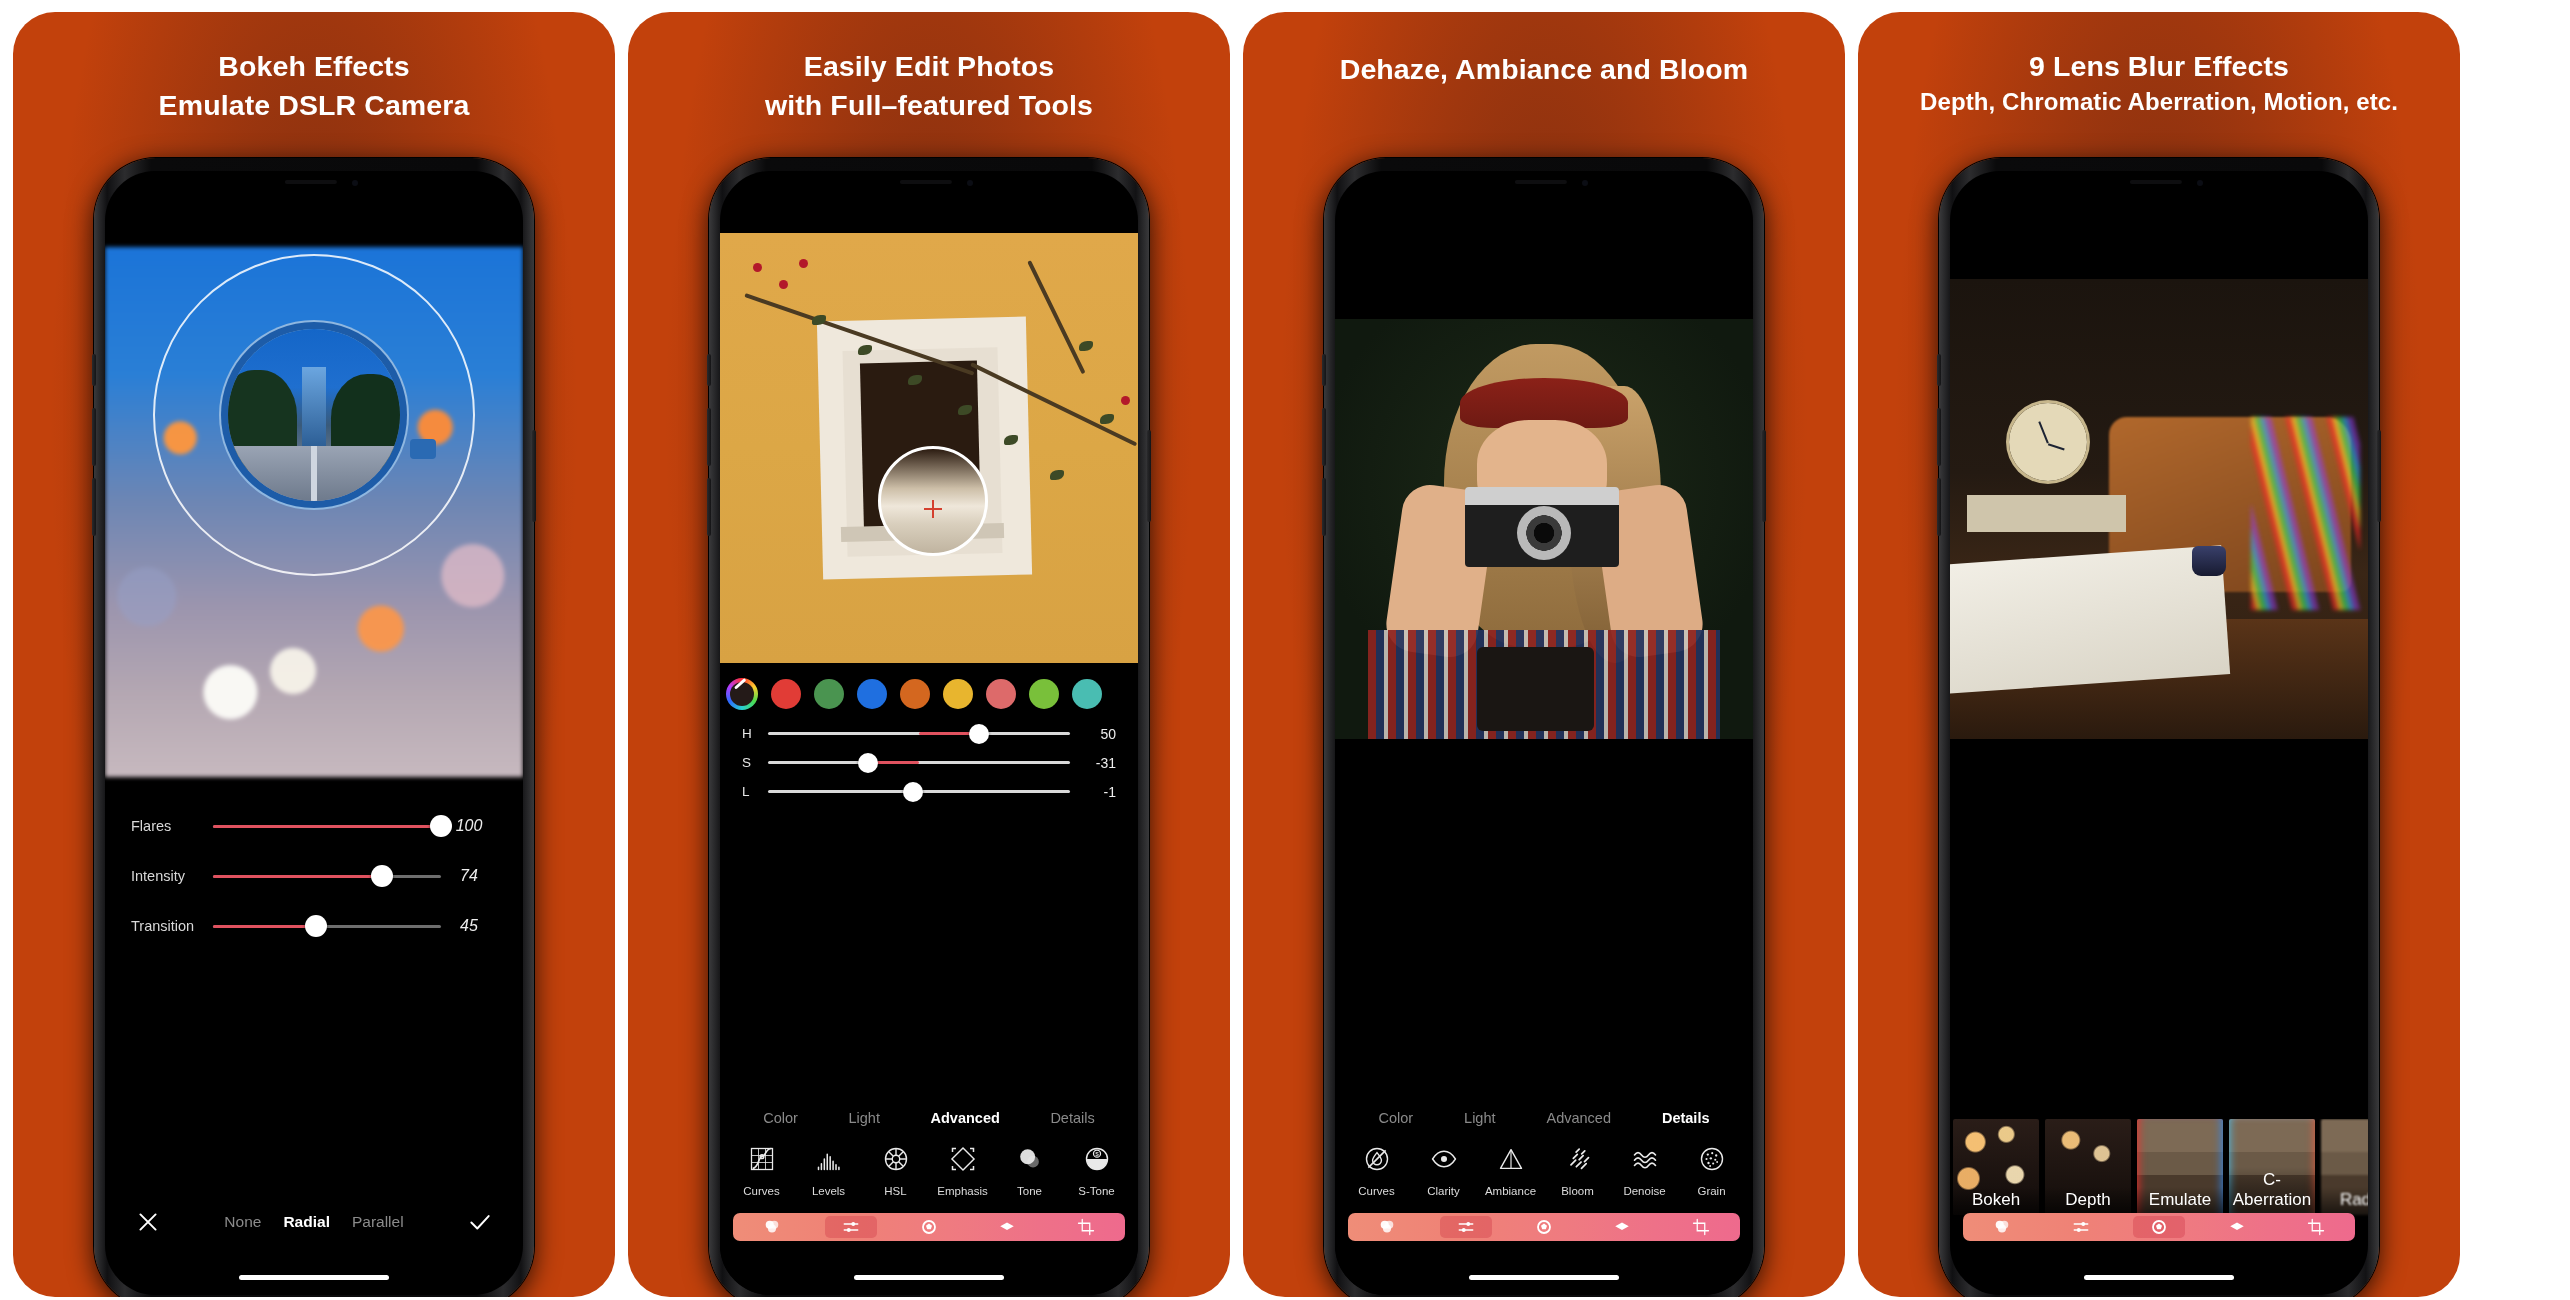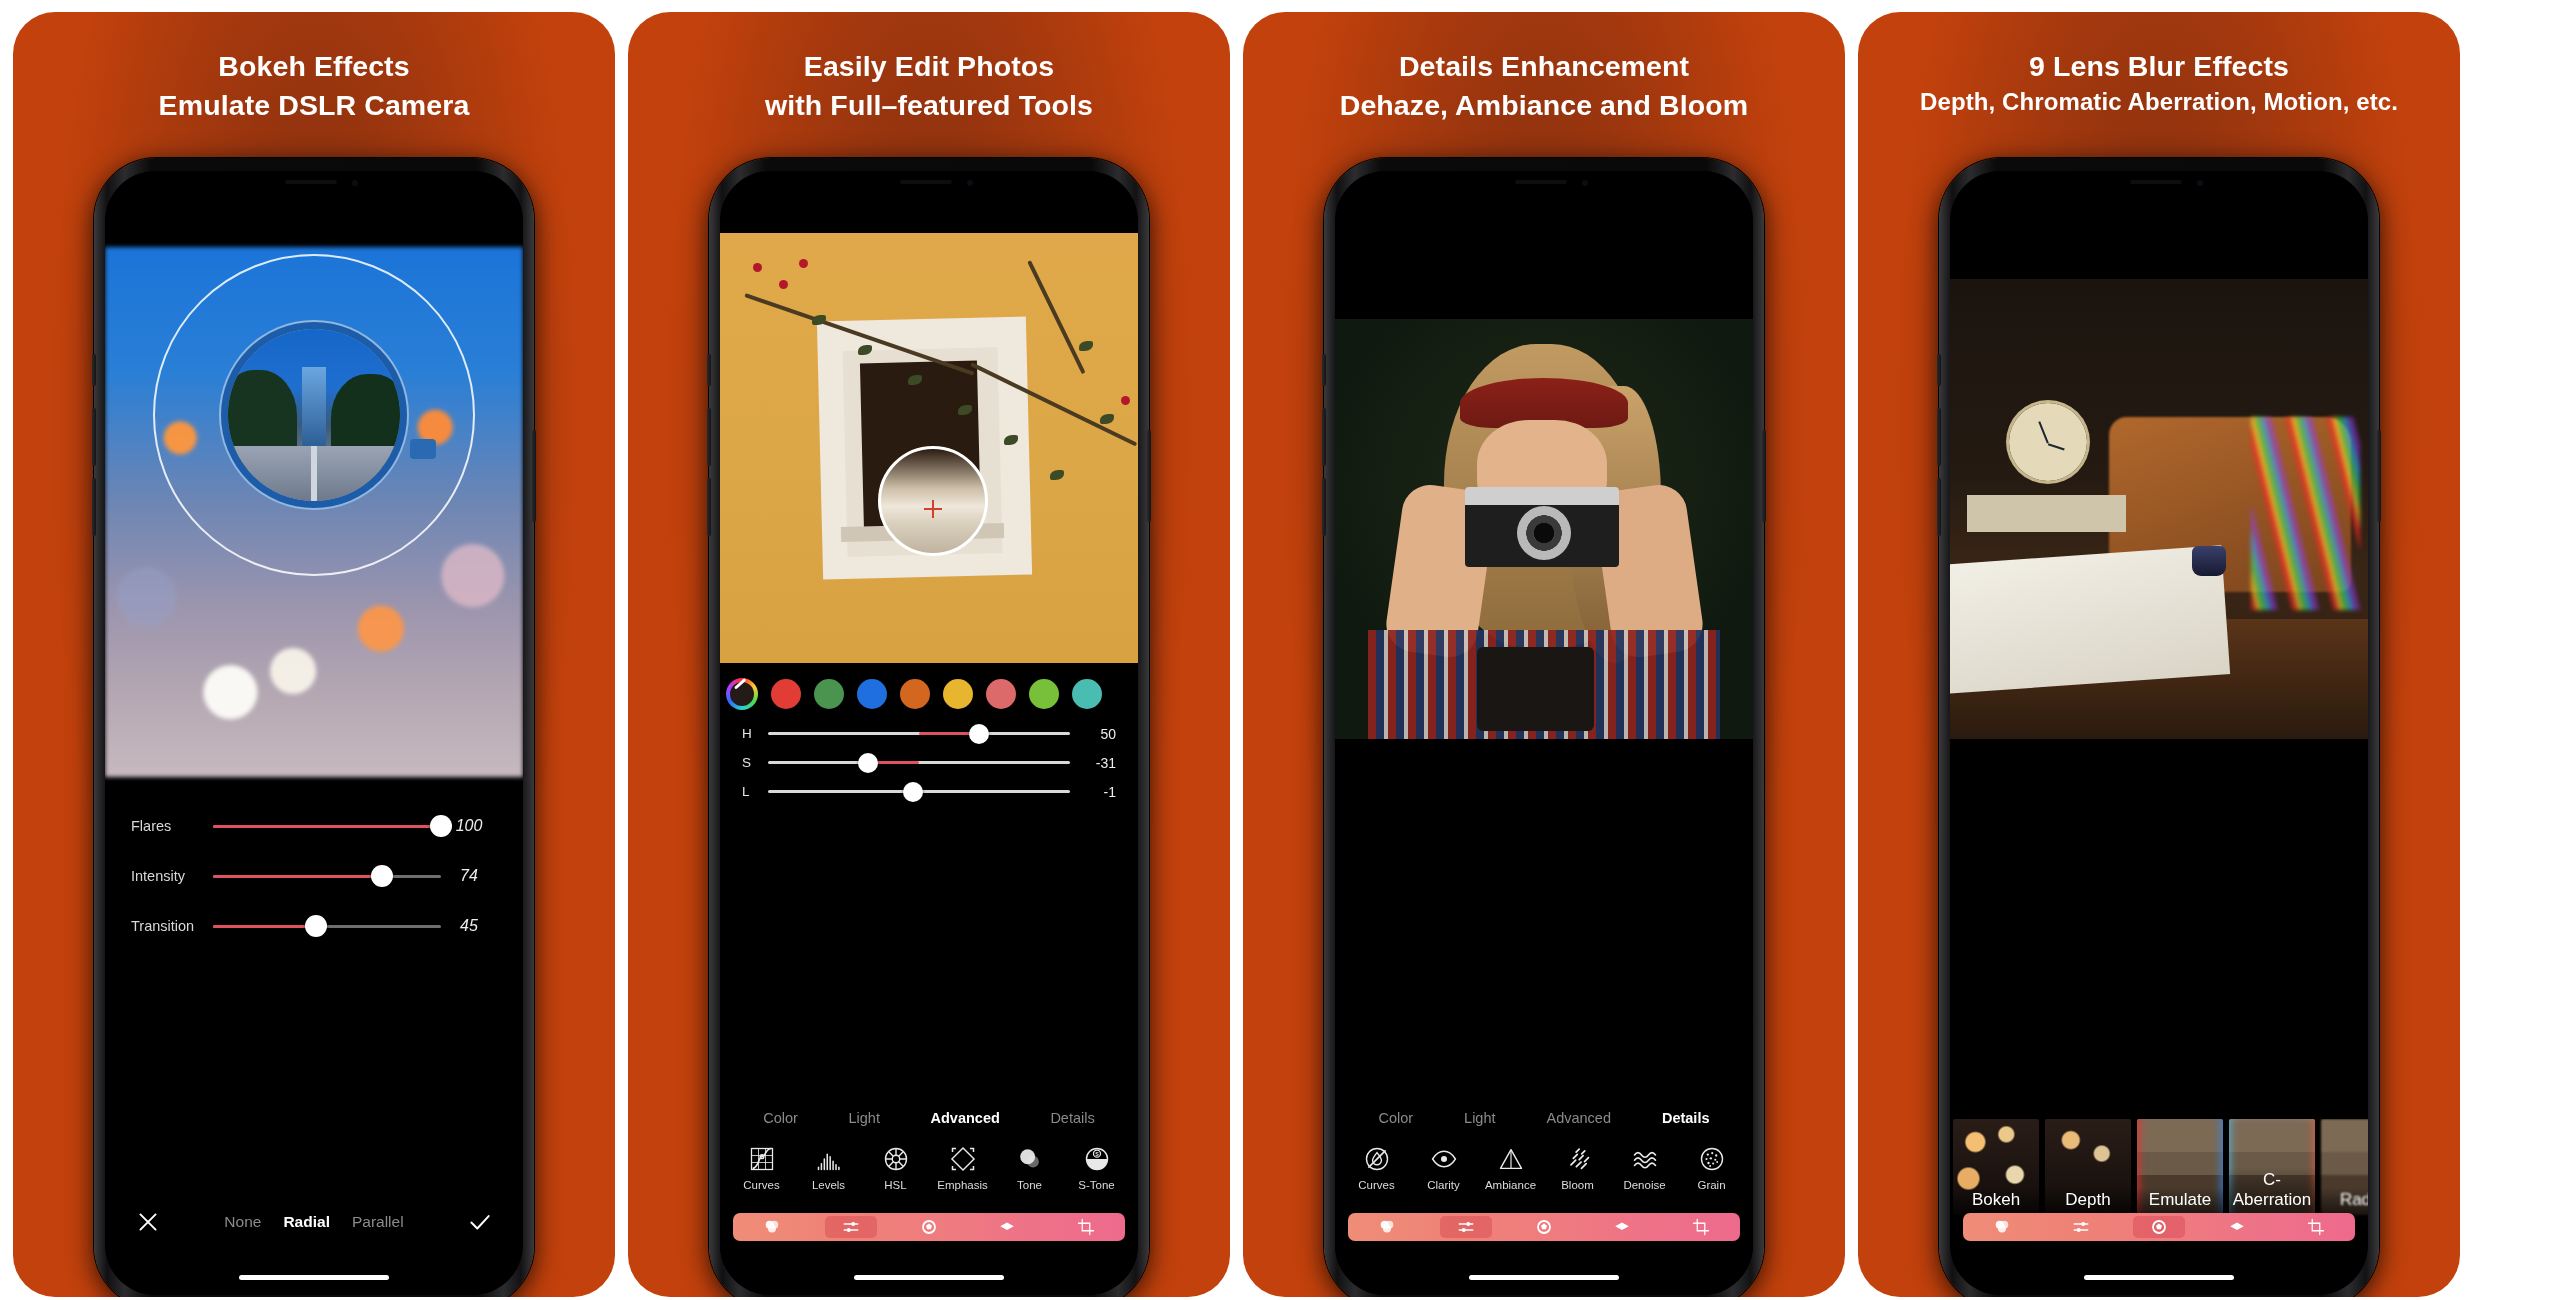--- a/index.html
+++ b/index.html
@@ -141,21 +141,21 @@
   .hrow .val{width:46px;text-align:right;color:#ededed;font-size:14px;}
 
   
   .panel{position:absolute;left:0;right:0;bottom:0;height:200px;background:#000;z-index:15;text-align:center;}
   .tabs{display:flex;justify-content:space-around;align-items:center;height:40px;padding:6px 18px 0;
     box-sizing:border-box;}
   .tabs span{font-size:14.5px;color:#8a8a8a;}
   .tabs span.on{color:#fff;font-weight:700;}
   .tools{display:flex;justify-content:space-around;align-items:flex-start;padding:10px 8px 0;
     box-sizing:border-box;}
-  .tool{display:flex;flex-direction:column;align-items:center;gap:6px;width:66px;}
+  .tool{display:flex;flex-direction:column;align-items:center;gap:12px;width:66px;}
   .tool .glyph{width:28px;height:28px;color:#e9e9e9;}
   .tool .tl{font-size:11.5px;color:#dcdcdc;white-space:nowrap;}
 
   .dock{position:absolute;left:13px;right:13px;bottom:54px;height:28px;border-radius:7px;z-index:16;
     background:linear-gradient(90deg,#ef8d78 0%,#ef8276 28%,#ef7b80 55%,#ee7188 78%,#ee6a8d 100%);
     display:flex;align-items:center;justify-content:space-around;}
   .dock .di{position:relative;width:52px;height:22px;display:flex;align-items:center;justify-content:center;
     border-radius:5px;}
   .dock .di.on{background:rgba(200,40,60,.30);}
   .dock .di svg{width:18px;height:18px;color:#fff;}
@@ -502,21 +502,20 @@
           </div>
         </div>
 
         <div class="homebar"></div>
       </div>
     </div>
   </div>
 
   <div class="card">
     <div class="headline">
-      <div class="l1">Details Enhancement</div>
       <div class="l2">Dehaze, Ambiance and Bloom</div>
     </div>
 
     <div class="phone">
       <span class="btn-side b-mute"></span>
       <span class="btn-side b-vu"></span>
       <span class="btn-side b-vd"></span>
       <span class="btn-side b-pw"></span>
 
       <div class="screen">

